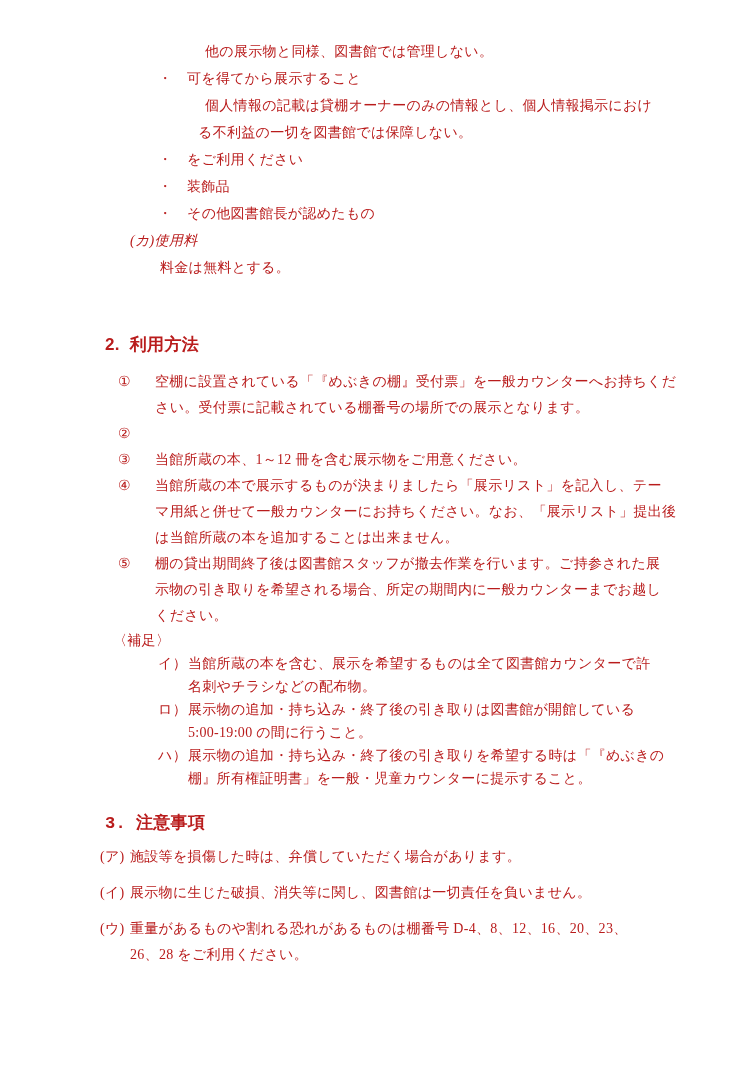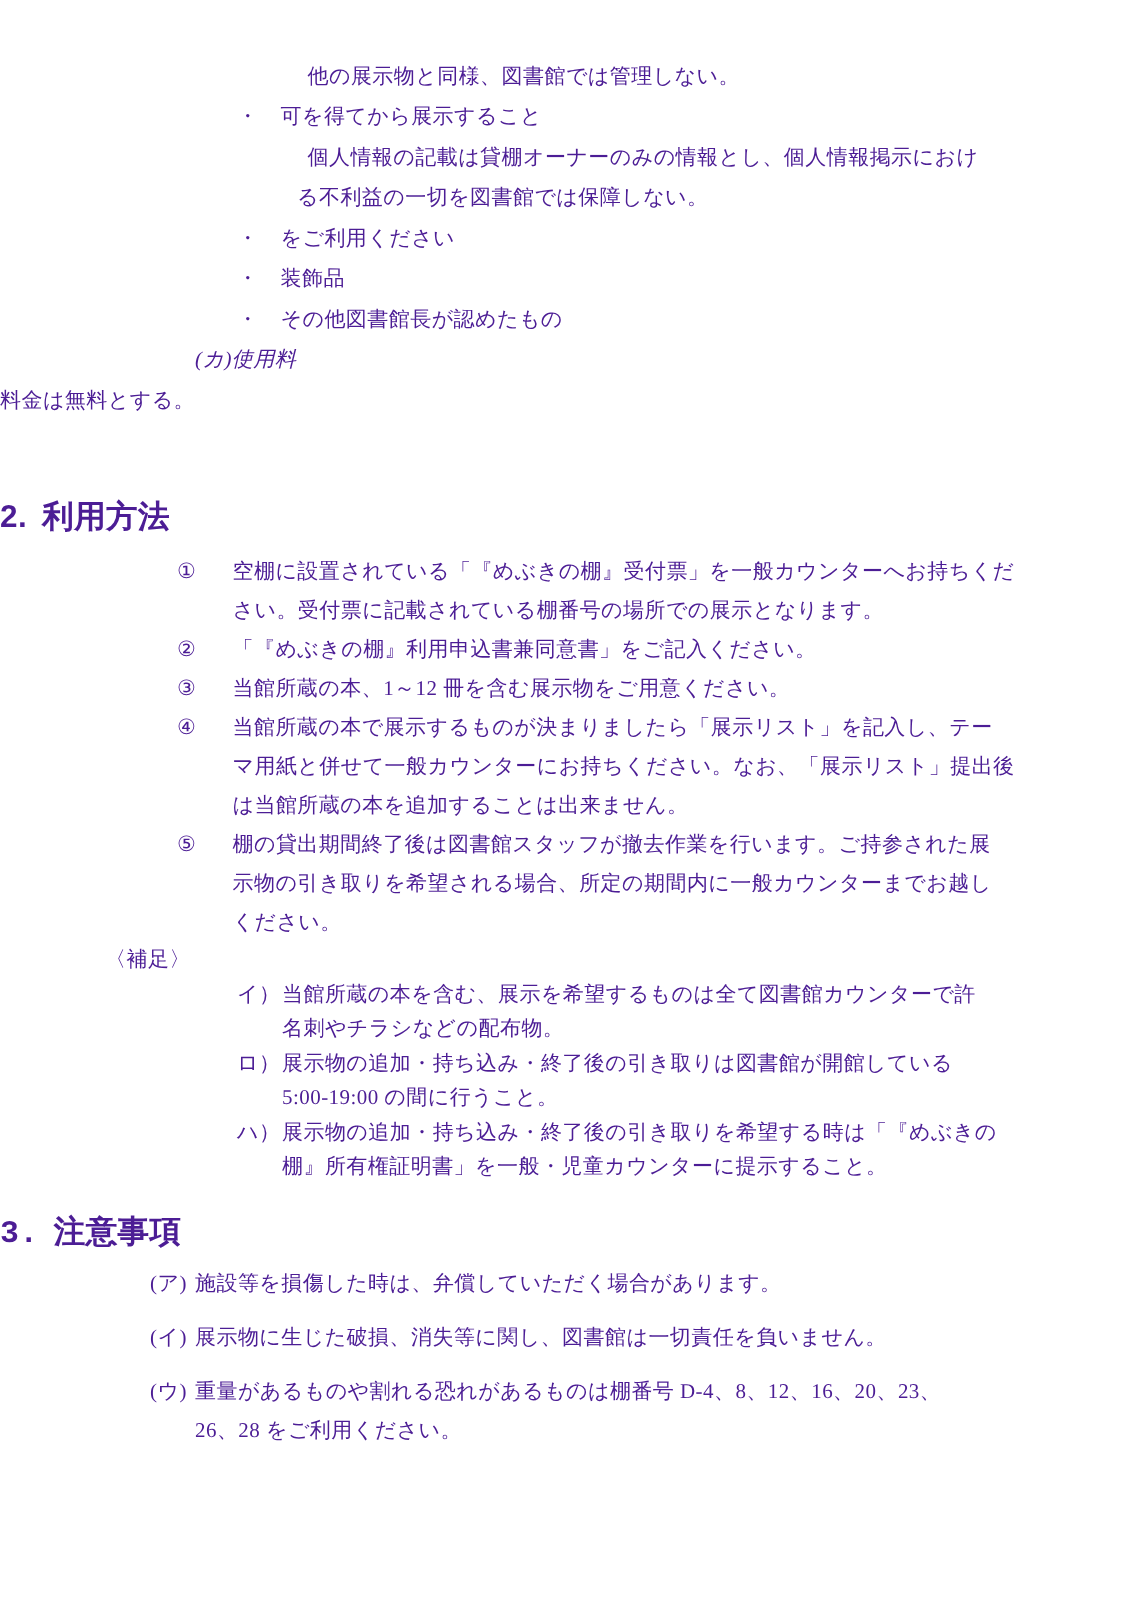--- a/index.html
+++ b/index.html
@@ -1,53 +1,54 @@
 <!DOCTYPE html>
 <html><head>
 <meta charset="utf-8">
 <style>
   html,body{margin:0;padding:0;background:#ffffff;}
   .page{
     position:relative;
     width:752px;height:1065px;
     background:#ffffff;
-    color:#4c1d95;
+    color:#b91c1c;
     font-family:"Liberation Serif","DejaVu Serif",serif;
     font-size:14px;
     letter-spacing:0.3px;
     overflow:hidden;
     box-sizing:border-box;
     padding-top:38px;
   }
   .pre{white-space:pre;}
   
   .top-block{line-height:27px;}
   .note-line{margin-left:205px;}
   .bullet-row{display:flex;margin-left:158px;}
   .bullet-row .marker{width:29px;flex:0 0 29px;}
   .subnote{margin-left:198px;text-indent:7px;font-family:Liberation Serif, serif;}
   .fee-row{margin-left:130px;font-style:italic;}
-  .fee-body{}
+  .fee-body{margin-left:160px;}
   
   .section-heading{
+    margin-left:105px;
     font-family:"Liberation Sans","DejaVu Sans",sans-serif;
     font-weight:bold;
-    font-size:21px;
+    font-size:17px;
     line-height:28px;
   }
   .section-heading .num{margin-right:10px;}
   .heading-2{margin-top:50px;}
   .heading-3{margin-top:20px;font-family:Liberation Mono, monospace;}
   
   .steps{margin-top:10px;line-height:26px;}
   .step-row{display:flex;margin-left:118px;}
   .step-row .marker{width:37px;flex:0 0 37px;}
   
   .supplement{line-height:23px;}
-  .supp-title{margin-left:70px;}
+  .supp-title{margin-left:113px;}
   .supp-row{display:flex;margin-left:158px;}
   .supp-row .marker{width:30px;flex:0 0 30px;}
   
   .notes{margin-top:6px;line-height:26px;}
   .note-row{display:flex;margin-left:100px;margin-bottom:10px;}
   .note-row .marker{width:30px;flex:0 0 30px;}
 </style>
 </head>
 <body>
 
@@ -87,21 +88,20 @@
   </div>
 
   <div class="steps">
     <div class="step-row">
       <span class="marker">①</span>
       <span class="pre">空棚に設置されている「『めぶきの棚』受付票」を一般カウンターへお持ちくだ
 さい。受付票に記載されている棚番号の場所での展示となります。</span>
     </div>
     <div class="step-row">
       <span class="marker">②</span>
-      <span class="pre">「『めぶきの棚』利用申込書兼同意書」をご記入ください。</span>
     </div>
     <div class="step-row">
       <span class="marker">③</span>
       <span class="pre">当館所蔵の本、1～12 冊を含む展示物をご用意ください。</span>
     </div>
     <div class="step-row">
       <span class="marker">④</span>
       <span class="pre">当館所蔵の本で展示するものが決まりましたら「展示リスト」を記入し、テー
 マ用紙と併せて一般カウンターにお持ちください。なお、「展示リスト」提出後
 は当館所蔵の本を追加することは出来ません。</span>

